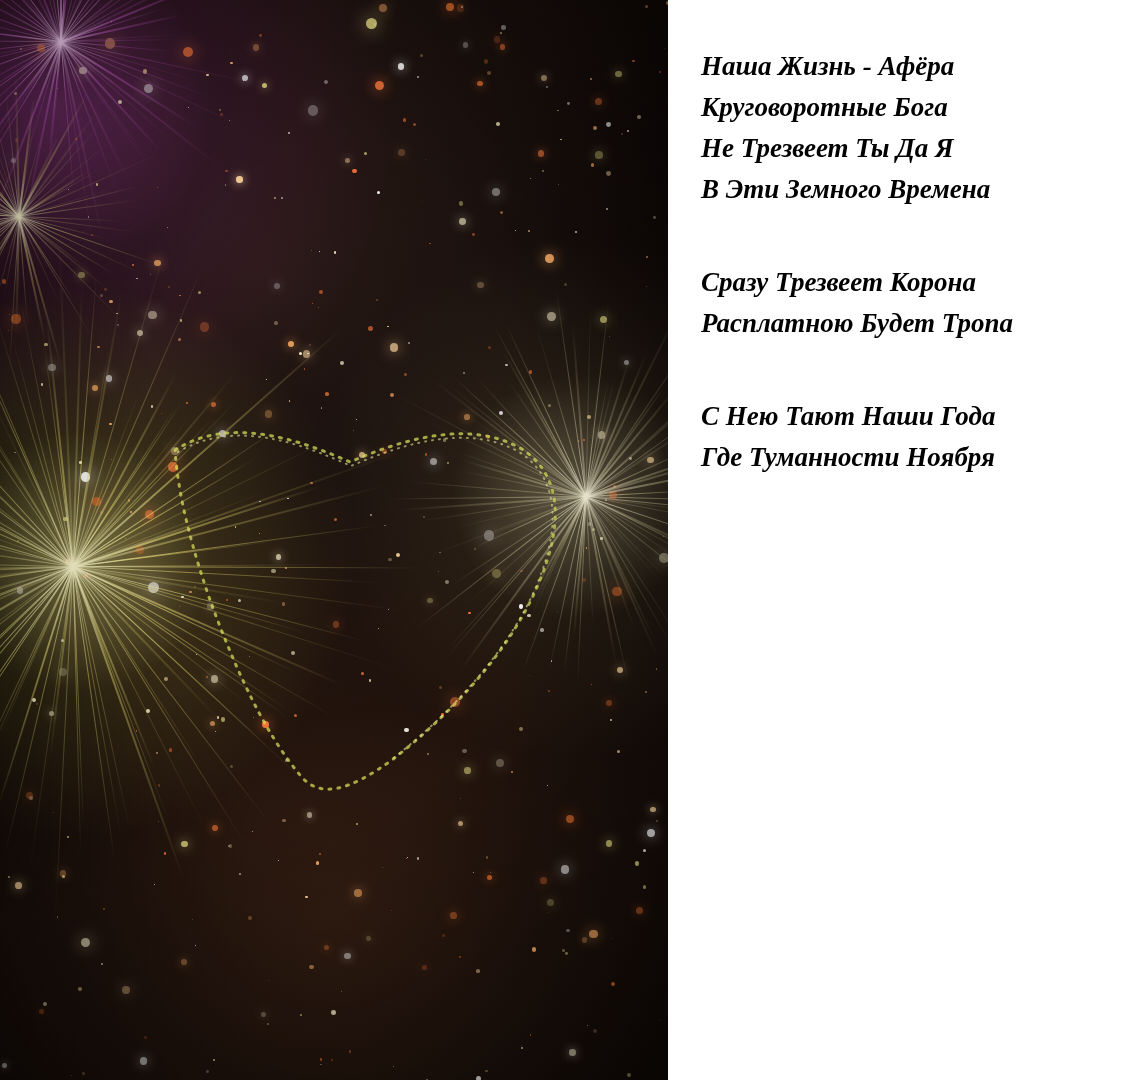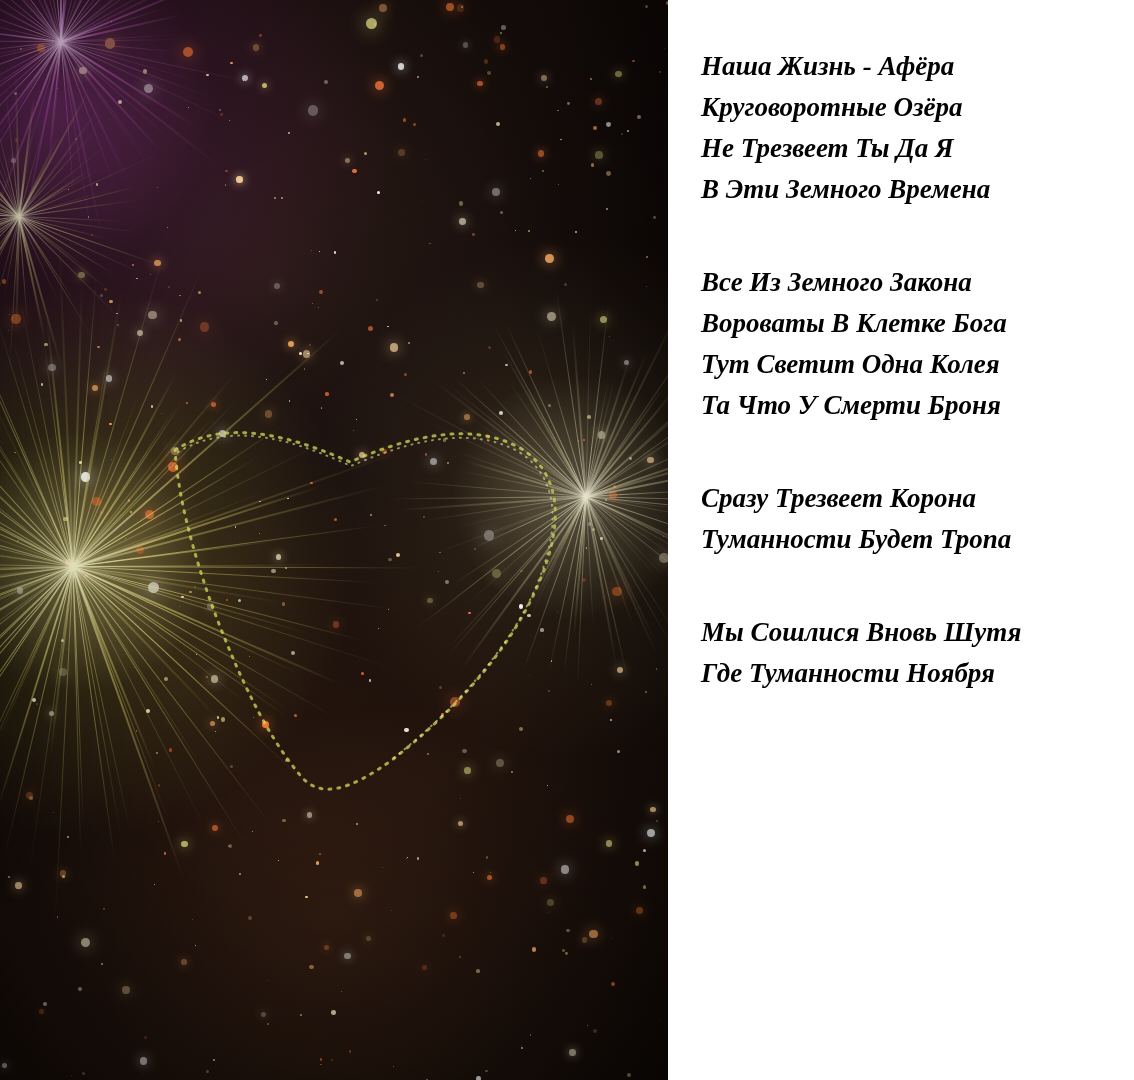--- a/index.html
+++ b/index.html
@@ -886,37 +886,31 @@
     </svg>
 
     <div class="photo-vignette"></div>
   </div>
 
   <div class="poem">
 
 
     <div class="stanza">
       <div class="line">Наша Жизнь - Афёра</div>
-      <div class="line">Круговоротные Озёра</div>
+      <div class="line">Круговоротные Бога</div>
       <div class="line">Не Трезвеет Ты Да Я</div>
       <div class="line">В Эти Земного Времена</div>
     </div>
 
-    <div class="stanza">
-      <div class="line">Все Из Земного Закона</div>
-      <div class="line">Вороваты В Клетке Бога</div>
-      <div class="line">Тут Светит Одна Колея</div>
-      <div class="line">Та Что У Смерти Броня</div>
-    </div>
 
     <div class="stanza">
       <div class="line">Сразу Трезвеет Корона</div>
-      <div class="line">Туманности Будет Тропа</div>
+      <div class="line">Расплатною Будет Тропа</div>
     </div>
 
     <div class="stanza">
-      <div class="line">Мы Сошлися Вновь Шутя</div>
+      <div class="line">С Нею Тают Наши Года</div>
       <div class="line">Где Туманности Ноября</div>
     </div>
 
   </div>
 
 </div>
 
 </body></html>

